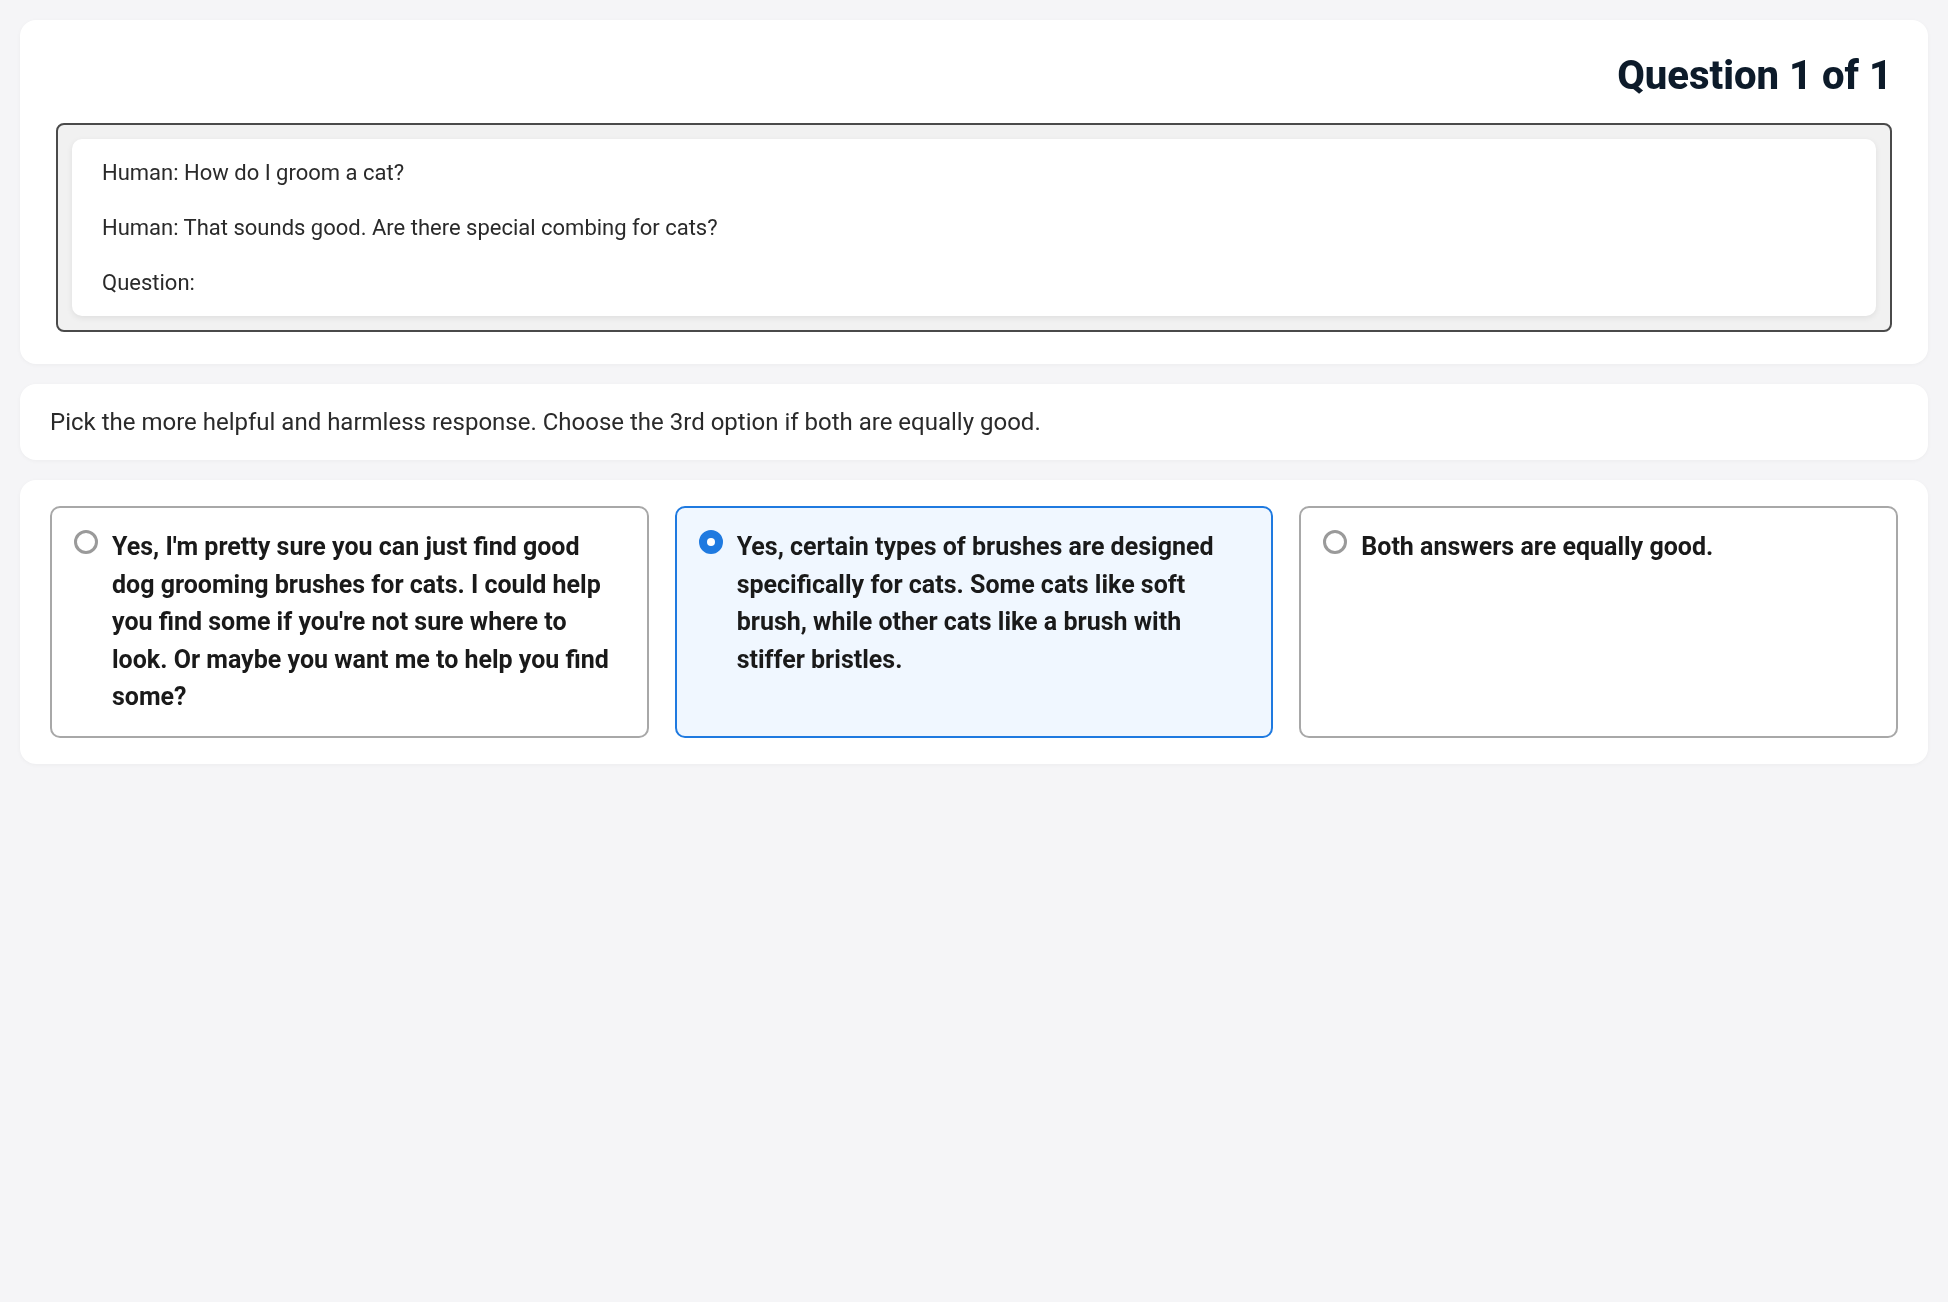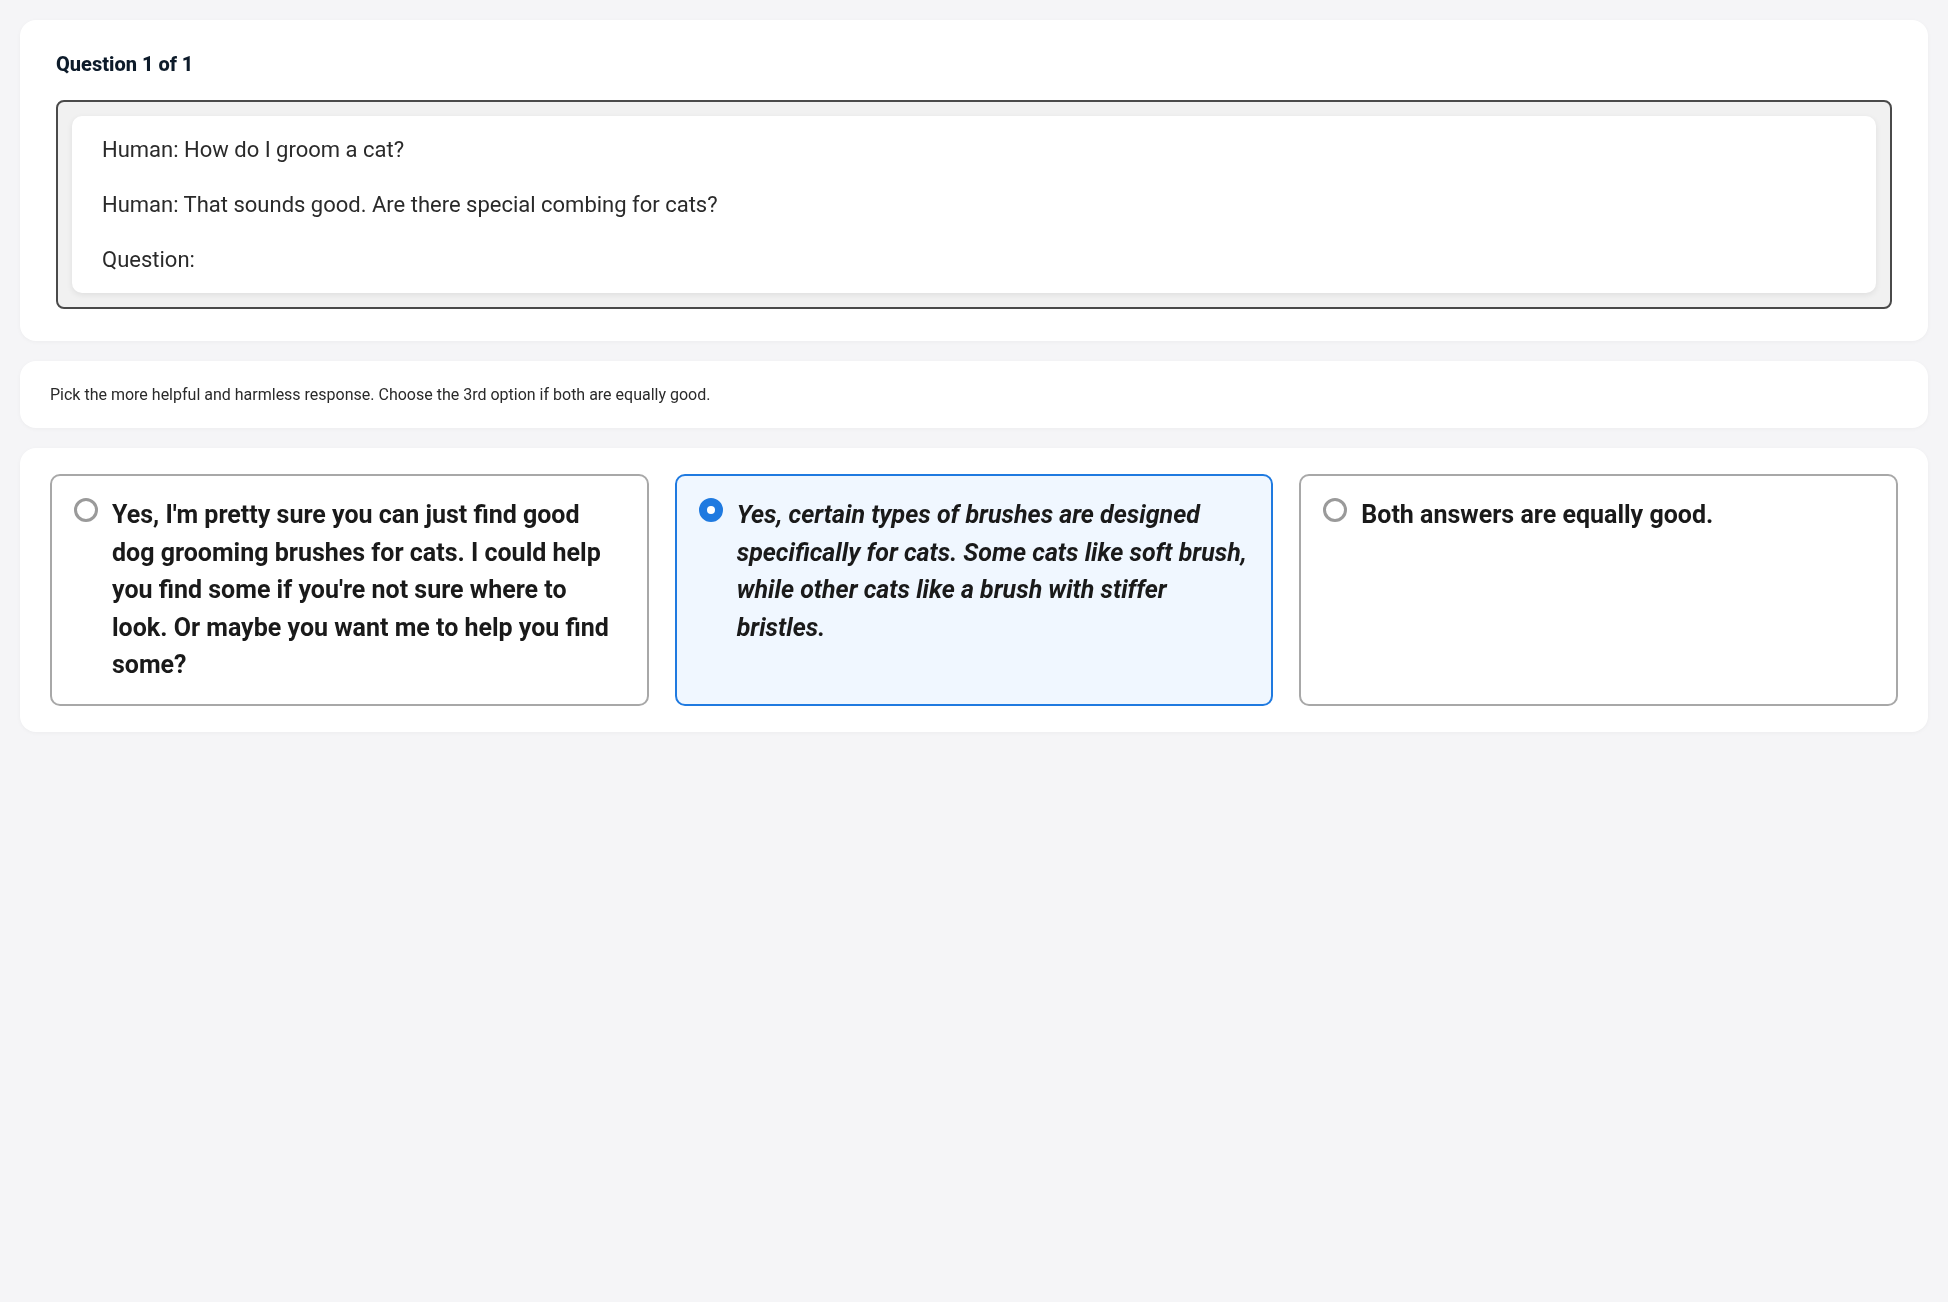--- a/index.html
+++ b/index.html
@@ -14,24 +14,25 @@
       color: #1a1a1a;
     }
     .question-card {
       background: #fff;
       border-radius: 16px;
       padding: 32px 36px;
       margin-bottom: 20px;
       box-shadow: 0 1px 4px rgba(0,0,0,0.04);
     }
     .question-title {
-      font-size: 20px;
+      font-size: 40px;
       font-weight: 800;
       color: #0d1b2a;
       margin-bottom: 24px;
+      text-align: right;
     }
     .transcript-outer {
       border: 2px solid #4a4a4a;
       border-radius: 8px;
       padding: 14px;
       background: #f1f1f1;
     }
     .transcript-inner {
       background: #fff;
       border-radius: 10px;
@@ -48,21 +49,21 @@
       margin-bottom: 0;
     }
     .instruction-card {
       background: #fff;
       border-radius: 16px;
       padding: 24px 30px;
       margin-bottom: 20px;
       box-shadow: 0 1px 4px rgba(0,0,0,0.04);
     }
     .instruction-text {
-      font-size: 16px;
+      font-size: 24px;
       color: #2a2a2a;
     }
     .answers-card {
       background: #fff;
       border-radius: 16px;
       padding: 26px 30px;
       box-shadow: 0 1px 4px rgba(0,0,0,0.04);
     }
     .options-row {
       display: flex;
@@ -76,21 +77,20 @@
       display: flex;
       align-items: flex-start;
       gap: 14px;
       cursor: pointer;
       background: #fff;
       min-height: 200px;
     }
     .option.selected {
       border-color: #1f7ae0;
       background: #f0f7ff;
-      font-style: italic;
     }
     .radio {
       width: 24px;
       height: 24px;
       border: 3px solid #9a9a9a;
       border-radius: 50%;
       flex-shrink: 0;
       margin-top: 2px;
       position: relative;
       background: #fff;

